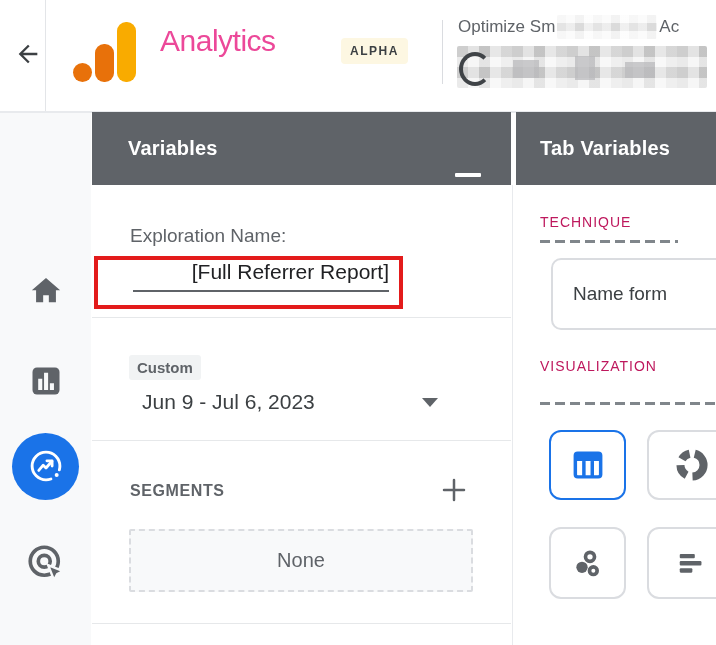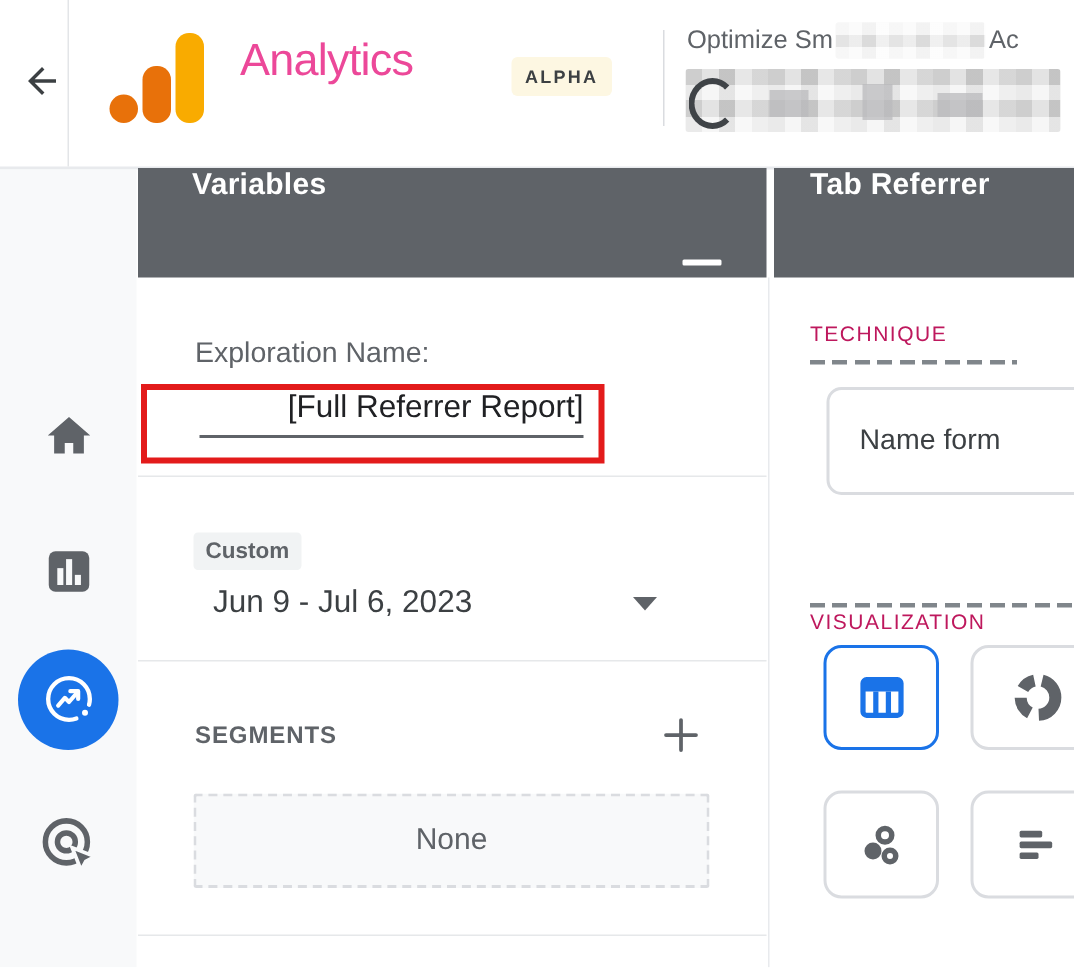--- a/index.html
+++ b/index.html
@@ -36,21 +36,21 @@
     border:4.5px solid #3f4347;border-radius:50%;border-right-color:transparent;}
   #property-redacted .blot{position:absolute;background:#b9babc;opacity:.75;}
 
   
   #sidenav{left:0;top:113px;width:91px;height:532px;background:#f8f9fa;}
   .nav-item{left:0;width:91px;height:84px;display:flex;align-items:center;justify-content:center;cursor:pointer;}
   #nav-home{top:136px;} #nav-reports{top:226px;} #nav-explore{top:306px;height:94px;} #nav-ads{top:408px;}
   #explore-circle{width:67px;height:67px;border-radius:50%;background:#1a73e8;display:flex;align-items:center;justify-content:center;}
 
   
-  .panel-header{top:112px;height:73px;background:#5f6368;color:#fff;display:flex;}
+  .panel-header{top:112px;height:73px;background:#5f6368;color:#fff;display:flex;align-items:center;}
   .panel-title{font-size:20px;font-weight:bold;letter-spacing:.2px;}
   #variables-header{left:92px;width:419px;padding-left:36px;box-sizing:border-box;}
   #tabsettings-header{left:516px;width:200px;padding-left:24px;box-sizing:border-box;}
   #minimize-btn{left:452px;top:155px;width:32px;height:22px;display:flex;align-items:flex-end;justify-content:center;cursor:pointer;}
   #minimize-btn .dash{width:26px;height:4px;background:#fff;border-radius:1px;}
   #panel-gap-line{left:512px;top:185px;width:1px;height:460px;background:#e8eaed;}
   .hdiv{left:92px;width:419px;height:1px;background:#e6e8ea;}
 
   
   #exploration-label{left:130px;top:225px;font-size:19px;color:#5f6368;}
@@ -71,21 +71,21 @@
     font-size:20px;color:#5f6368;cursor:pointer;}
 
   
   .section-label{font-size:14px;font-weight:normal;letter-spacing:1px;color:#be185d;}
   .dash-underline{height:3px;background:repeating-linear-gradient(90deg,#80868b 0 10px,transparent 10px 15px);}
   #technique-label{left:540px;top:214px;}
   #technique-underline{left:540px;top:240px;width:138px;}
   #technique-select{left:551px;top:258px;width:200px;height:72px;box-sizing:border-box;background:#fff;
     border:2px solid #dadce0;border-radius:10px;display:flex;align-items:center;padding-left:20px;
     font-size:19px;color:#3c4043;cursor:pointer;}
-  #viz-label{left:540px;top:358px;margin-top:48px;}
+  #viz-label{left:540px;top:358px;}
   #viz-underline{left:540px;top:402px;width:176px;}
   .viz-btn{box-sizing:border-box;background:#fff;border:2px solid #dadce0;border-radius:12px;
     display:flex;align-items:center;cursor:pointer;}
   .viz-btn.selected{border-color:#1a73e8;}
   #viz-table{left:549px;top:430px;width:77px;height:70px;justify-content:center;}
   #viz-donut{left:647px;top:430px;width:92px;height:70px;padding-left:22px;}
   #viz-scatter{left:549px;top:527px;width:77px;height:72px;justify-content:center;}
   #viz-bars{left:647px;top:527px;width:92px;height:72px;padding-left:22px;}
 </style>
 </head>
@@ -182,21 +182,21 @@
       <path d="M12 4v16M4 12h16" stroke="#5f6368" stroke-width="2" fill="none" stroke-linecap="round"></path>
     </svg>
   </div>
   <div class="abs" id="segments-none">
     <span>None</span>
   </div>
 
   <div class="abs hdiv" style="top:623px;"></div>
 
   <div class="abs panel-header" id="tabsettings-header">
-    <span class="panel-title">Tab Referrer</span>
+    <span class="panel-title">Tab Variables</span>
   </div>
   <div class="abs" id="panel-gap-line"></div>
 
   <div class="abs section-label" id="technique-label">TECHNIQUE</div>
   <div class="abs dash-underline" id="technique-underline"></div>
   <div class="abs" id="technique-select">
     <span>Name form</span>
   </div>
 
   <div class="abs section-label" id="viz-label">VISUALIZATION</div>

